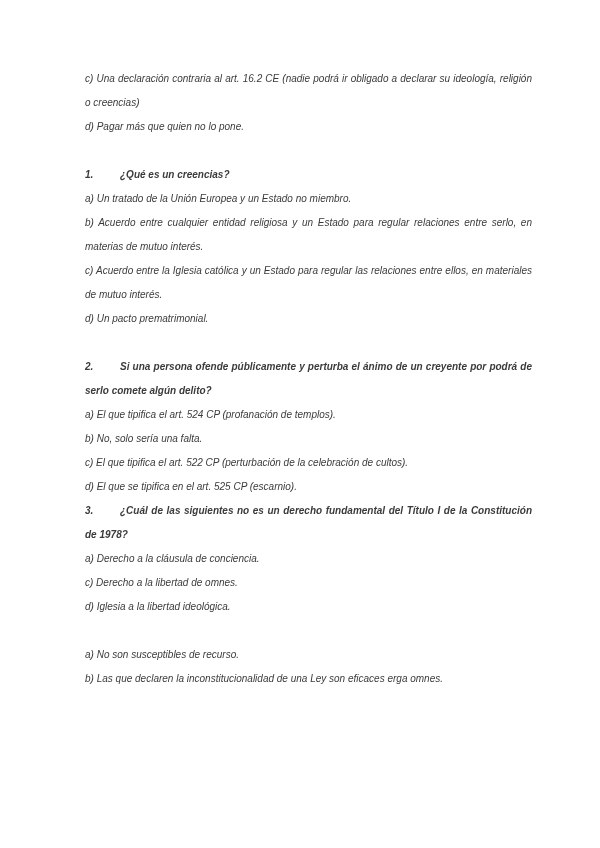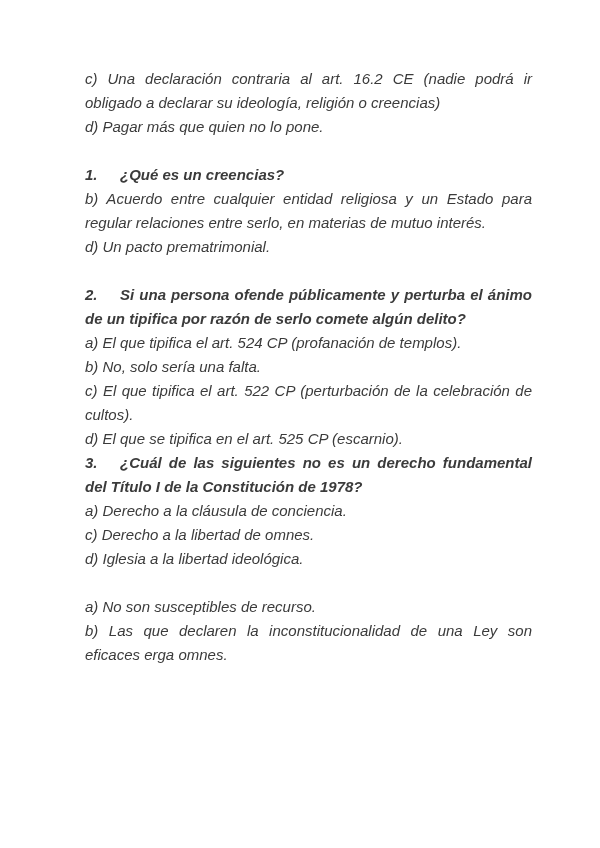--- a/index.html
+++ b/index.html
@@ -14,21 +14,21 @@
     position: relative;
   }
   .page {
     box-sizing: border-box;
     width: 600px;
     height: 848px;
     padding: 67px 68px 0 85px;
     background: #ffffff;
     font-family: "Liberation Sans", sans-serif;
     font-style: italic;
-    font-size: 15px;
+    font-size: 10px;
     line-height: 24px;
     color: #3b3b3b;
   }
   p.opt, p.question {
     margin: 0;
     text-align: justify;
   }
   p.question {
     font-weight: bold;
   }
@@ -46,28 +46,30 @@
 
 <div class="page">
 
   <p class="opt">c) Una declaración contraria al art. 16.2 CE (nadie podrá ir obligado a declarar su ideología, religión o creencias)</p>
   <p class="opt">d) Pagar más que quien no lo pone.</p>
 
   <div class="spacer"></div>
 
   <div>
     <p class="question"><span class="qnum">1.</span><span>¿Qué es un creencias?</span></p>
+    <p class="opt">a) Un tratado de la Unión Europea y un Estado no miembro.</p>
     <p class="opt">b) Acuerdo entre cualquier entidad religiosa y un Estado para regular relaciones entre serlo, en materias de mutuo interés.</p>
+    <p class="opt">c) Acuerdo entre la Iglesia católica y un Estado para regular las relaciones entre ellos, en materiales de mutuo interés.</p>
     <p class="opt">d) Un pacto prematrimonial.</p>
   </div>
 
   <div class="spacer"></div>
 
   <div>
-    <p class="question"><span class="qnum">2.</span><span>Si una persona ofende públicamente y perturba el ánimo de un tipifica por razón de serlo comete algún delito?</span></p>
+    <p class="question"><span class="qnum">2.</span><span>Si una persona ofende públicamente y perturba el ánimo de un creyente por podrá de serlo comete algún delito?</span></p>
     <p class="opt">a) El que tipifica el art. 524 CP (profanación de templos).</p>
     <p class="opt">b) No, solo sería una falta.</p>
     <p class="opt">c) El que tipifica el art. 522 CP (perturbación de la celebración de cultos).</p>
     <p class="opt">d) El que se tipifica en el art. 525 CP (escarnio).</p>
   </div>
 
   <div>
     <p class="question"><span class="qnum">3.</span><span>¿Cuál de las siguientes no es un derecho fundamental del Título I de la Constitución de 1978?</span></p>
     <p class="opt">a) Derecho a la cláusula de conciencia.</p>
     <p class="opt">c) Derecho a la libertad de omnes.</p>

